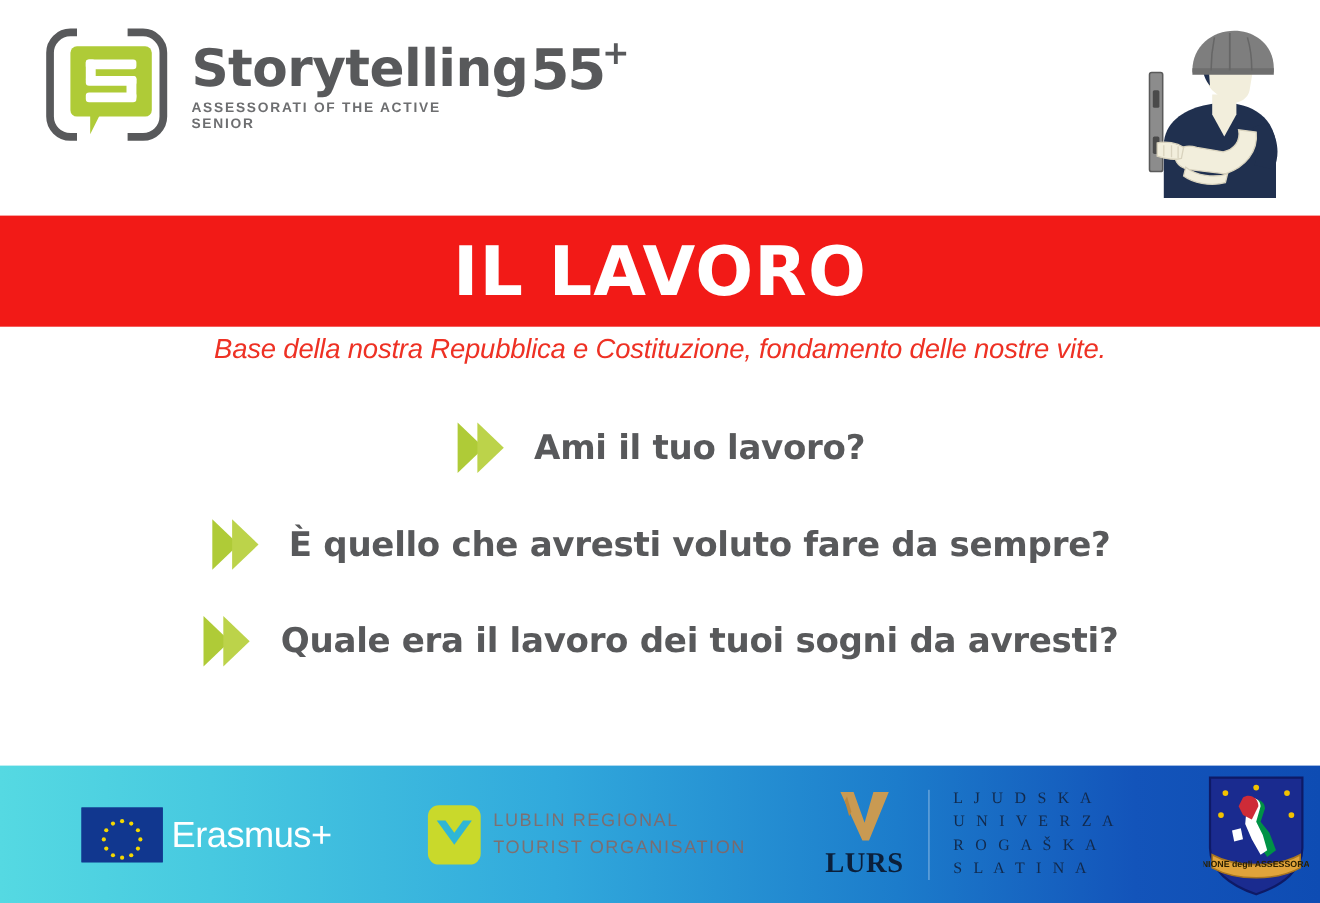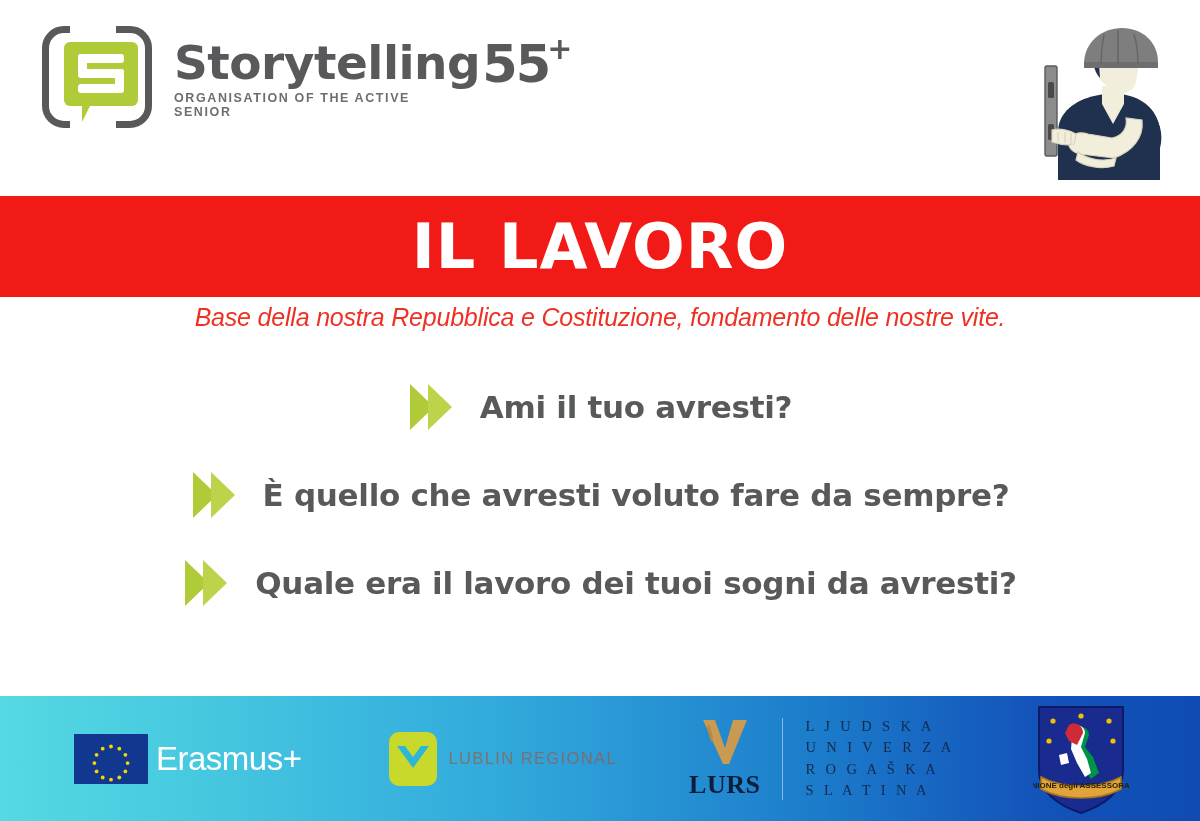--- a/index.html
+++ b/index.html
@@ -336,21 +336,21 @@
           <div class="s-bar s-bot"></div>
         </div>
       </div>
 
       <div class="logo-text">
         <div class="logo-word-row">
           <span class="logo-word">Storytelling</span>
           <span class="logo-55">55</span>
           <span class="logo-plus">+</span>
         </div>
-        <div class="logo-tagline">ORGANISATION OF THE ACTIVE SENIOR</div>
+        <div class="logo-tagline">ASSESSORATI OF THE ACTIVE SENIOR</div>
       </div>
     </div>
 
     <svg class="worker" viewBox="0 0 160 165">
 
       <rect x="27" y="46" width="12" height="90" rx="2" fill="#8C8C8C" stroke="#5A5A5A" stroke-width="1.4"></rect>
       <rect x="30" y="62" width="6" height="16" rx="1.5" fill="#4A4A4A"></rect>
       <rect x="30" y="104" width="6" height="16" rx="1.5" fill="#4A4A4A"></rect>
 
       <path d="M40 160 L40 112 C40 92 58 80 76 76 L96 72 L112 76 C130 81 142 95 142 114 L142 160 Z" fill="#20304F"></path>
@@ -384,21 +384,21 @@
 
   <div class="subtitle">Base della nostra Repubblica e Costituzione, fondamento delle nostre vite.</div>
 
   <div class="questions">
 
     <div class="q-row">
       <svg class="chev" viewBox="0 0 46 50">
         <path d="M2 2 L26 25 L2 48 Z" fill="#AFCB37"></path>
         <path d="M20 2 L44 25 L20 48 Z" fill="#BCD34A"></path>
       </svg>
-      <div class="q-text">Ami il tuo avresti?</div>
+      <div class="q-text">Ami il tuo lavoro?</div>
     </div>
 
     <div class="q-row">
       <svg class="chev" viewBox="0 0 46 50">
         <path d="M2 2 L26 25 L2 48 Z" fill="#AFCB37"></path>
         <path d="M20 2 L44 25 L20 48 Z" fill="#BCD34A"></path>
       </svg>
       <div class="q-text">È quello che avresti voluto fare da sempre?</div>
     </div>
 
@@ -439,20 +439,21 @@
       </div>
 
       <div class="lublin">
         <div class="lublin-mark">
           <svg class="lublin-v" viewBox="0 0 32 26">
             <path d="M0 2 L16 24 L32 2 L24 2 L16 13 L8 2 Z" fill="#2FB6D6"></path>
           </svg>
         </div>
         <div class="lublin-text">
           <div class="lublin-line">LUBLIN REGIONAL</div>
+          <div class="lublin-line">TOURIST ORGANISATION</div>
         </div>
       </div>
 
       <div class="lurs">
         <div class="lurs-left">
           <svg class="lurs-mark" viewBox="0 0 52 48">
             <path d="M4 2 L16 2 L26 30 L34 2 L48 2 L30 46 L24 46 Z" fill="#C99A52"></path>
             <path d="M10 6 L14 20 L12 24 L8 10 Z" fill="#B9873F"></path>
           </svg>
           <div class="lurs-word">LURS</div>

